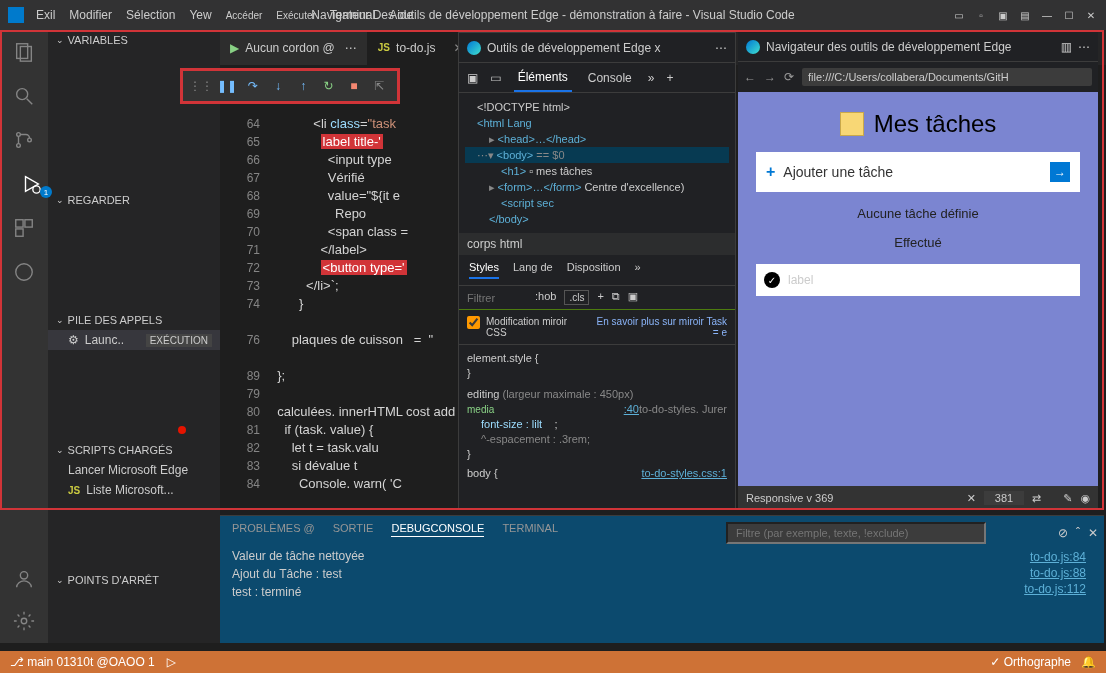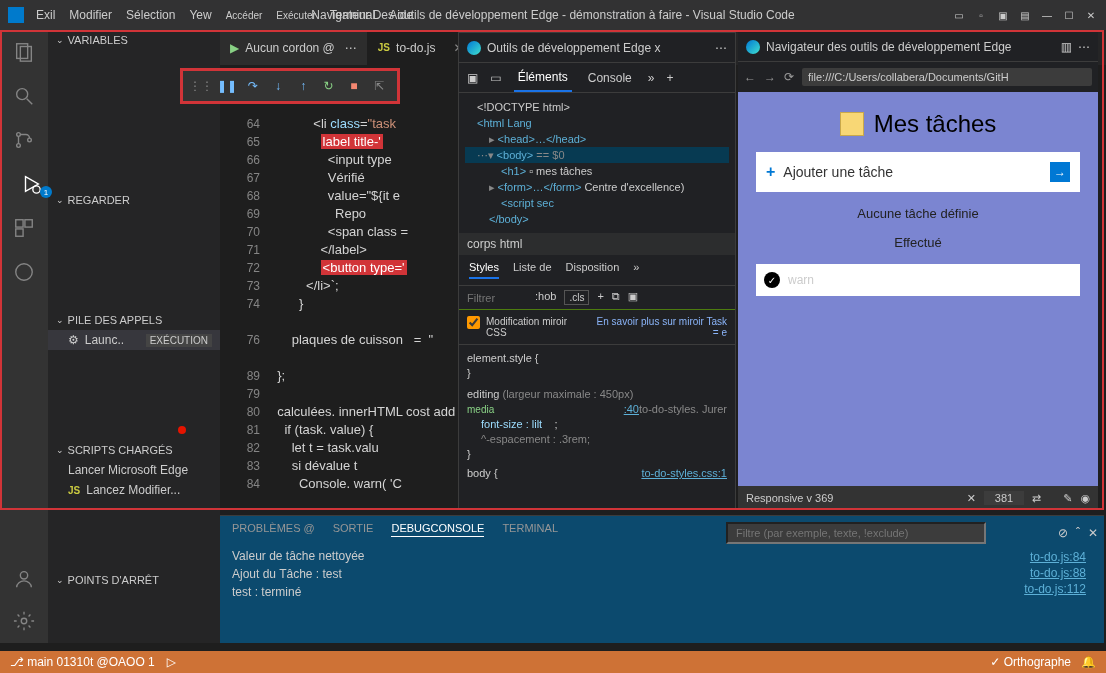--- a/index.html
+++ b/index.html
@@ -202,21 +202,21 @@
     <div style="height:90px"></div>
     <div class="section-header">
         <span class="chev">⌄</span>
         <span>SCRIPTS CHARGÉS</span>
       </div>
     <div class="sb-item">
         <span>Lancer Microsoft Edge</span>
       </div>
     <div class="sb-item">
         <span class="js-icon">JS</span>
-        <span>Lancez Modifier...</span>
+        <span>Liste Microsoft...</span>
       </div>
     <div style="height:70px"></div>
     <div class="section-header">
         <span class="chev">⌄</span>
         <span>POINTS D'ARRÊT</span>
       </div>
   </div>
 
   <div class="editor-area">
     <div class="tabs">
@@ -318,21 +318,21 @@
     <div class="ind2"><span style="color:#888">▸</span> <span class="t">&lt;head&gt;…&lt;/head&gt;</span></div>
     <div class="ind1 sel"><span style="color:#888">⋯▾</span> <span class="t">&lt;body&gt;</span> <span style="color:#888">== $0</span></div>
     <div class="ind3"><span class="t">&lt;h1&gt;</span> ▫ <span>mes tâches</span></div>
     <div class="ind2"><span style="color:#888">▸</span> <span class="t">&lt;form&gt;…&lt;/form&gt;</span> <span>Centre d'excellence)</span></div>
     <div class="ind3 t">&lt;script sec</div>
     <div class="ind2 t">&lt;/body&gt;</div>
   </div>
   <div class="breadcrumb">corps html</div>
   <div class="styles-tabs">
     <span class="st active">Styles</span>
-    <span class="st">Liste de</span>
+    <span class="st">Lang de</span>
     <span class="st">Disposition</span>
       <span>»</span>
   </div>
   <div class="filter-row">
     <input class="filter-input" placeholder="Filtrer" style="">
     <span>:hob</span>
     <span class="cls-btn">.cls</span>
     <span>+</span>
     <span>⧉</span>
     <span>▣</span>
@@ -374,21 +374,21 @@
       </div>
     <div class="add-task">
         <span class="plus">+</span>
         <span>Ajouter une tâche</span>
         <div class="arrow-btn">→</div>
       </div>
     <div class="txt">Aucune tâche définie</div>
     <div class="txt">Effectué</div>
     <div class="done-item">
         <div class="check">✓</div>
-        <span>warn</span>
+        <span>label</span>
       </div>
   </div>
   <div class="responsive">
     <span>Responsive v 369</span>
     <span style="margin-left:auto">✕</span>
     <span class="dim-input">381</span>
     <span>⇄</span>
     <span style="margin-left:14px">✎</span>
     <span>◉</span>
   </div>

